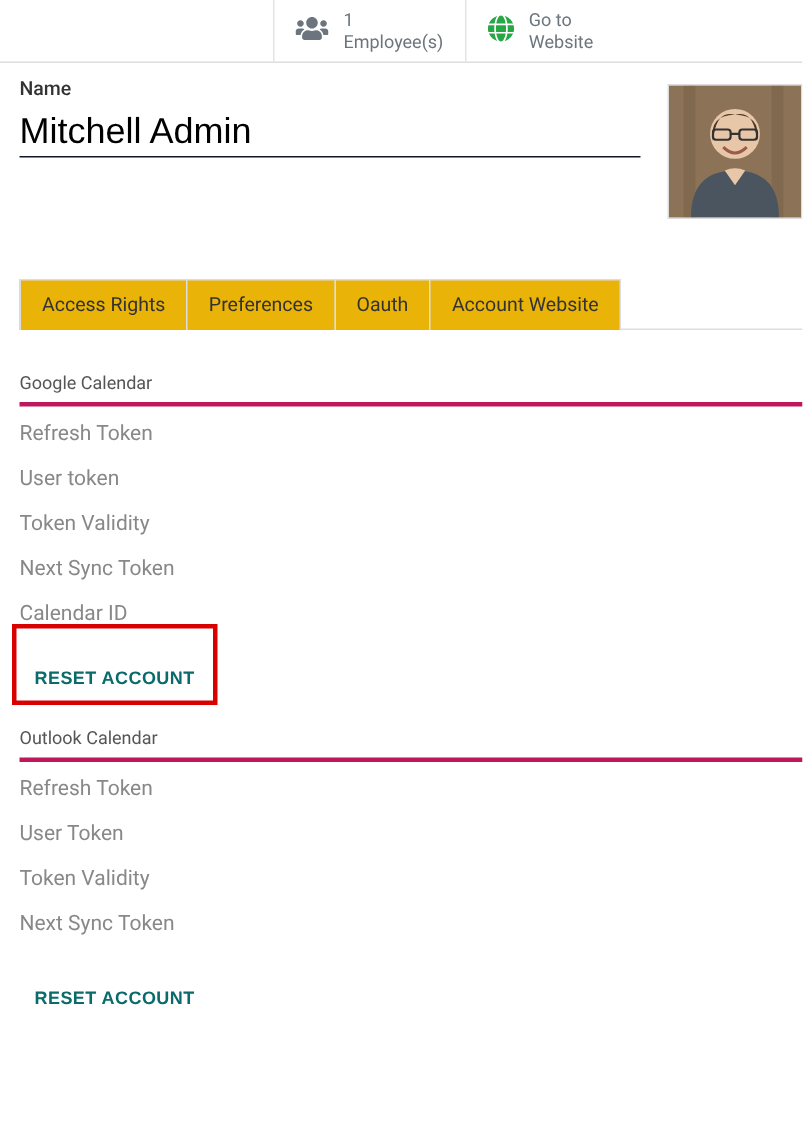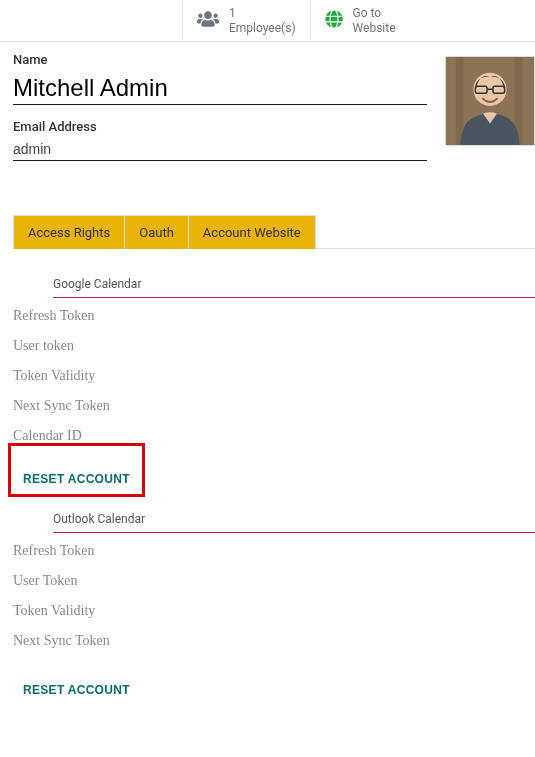--- a/index.html
+++ b/index.html
@@ -89,28 +89,26 @@
   .tab.active { font-weight:400; }
   
   .highlight-red { outline: 3px solid #d90000; outline-offset:-2px; position:relative; z-index:2;}
   .highlight-red.btn-wrap { outline-offset:2px; display:inline-block;}
 
   .section-title {
     font-size:12px;
     color:#555;
     margin-top: 28px;
     padding-bottom:6px;
-    border-bottom:1px solid #be185d;
-    margin-left:40px;
+    border-bottom:3px solid #be185d;
   }
   .prop-row {
     padding: 10px 0 4px 0;
     font-size:14px;
     color:#888;
-    font-family:Liberation Serif, serif;
   }
   .reset-btn {
     display:inline-block;
     margin-top:18px;
     padding: 6px 10px;
     font-size:12px;
     font-weight:700;
     letter-spacing:0.3px;
     color:#0b6b6b;
     text-transform:uppercase;
@@ -149,24 +147,20 @@
   <div class="spacer-right"></div>
 </div>
 
 <div class="main">
 
   <div class="form-head">
     <div class="form-fields">
       <div class="field">
         <div class="field-label">Name</div>
         <input class="field-input" value="Mitchell Admin" style="">
-      </div>
-      <div class="field">
-        <div class="field-label">Email Address</div>
-        <input class="field-input" value="admin" style="">
       </div>
     </div>
     <div class="avatar">
       <svg viewBox="0 0 90 90">
         <rect width="90" height="90" fill="#a58b6f"></rect>
         <rect x="0" y="0" width="90" height="90" fill="#8c7358"></rect>
         <rect x="10" y="0" width="8" height="90" fill="#7a6349" opacity="0.6"></rect>
         <rect x="70" y="0" width="8" height="90" fill="#7a6349" opacity="0.6"></rect>
         <circle cx="45" cy="33" r="17" fill="#e8c7a8"></circle>
         <path d="M 45 20 q -18 0 -15 18 q 2 -22 15 -18" fill="#4a3828"></path>
@@ -176,20 +170,21 @@
         <line x1="42" y1="33" x2="48" y2="33" stroke="#333" stroke-width="1.5"></line>
         <path d="M 37 42 Q 45 50 53 42" fill="none" stroke="#9a5c4a" stroke-width="2"></path>
         <path d="M 15 90 Q 15 58 45 58 Q 75 58 75 90 Z" fill="#4a5560"></path>
         <path d="M 38 58 L 45 68 L 52 58 Q 45 55 38 58" fill="#e8c7a8"></path>
       </svg>
     </div>
   </div>
 
   <div class="tabs">
     <div class="tab">Access Rights</div>
+    <div class="tab">Preferences</div>
     <div class="tab">Oauth</div>
     <div class="tab">Account Website</div>
   </div>
 
   <div class="section-title">Google Calendar</div>
   <div class="prop-row">Refresh Token</div>
   <div class="prop-row">User token</div>
   <div class="prop-row">Token Validity</div>
   <div class="prop-row">Next Sync Token</div>
   <div class="prop-row">Calendar ID</div>

